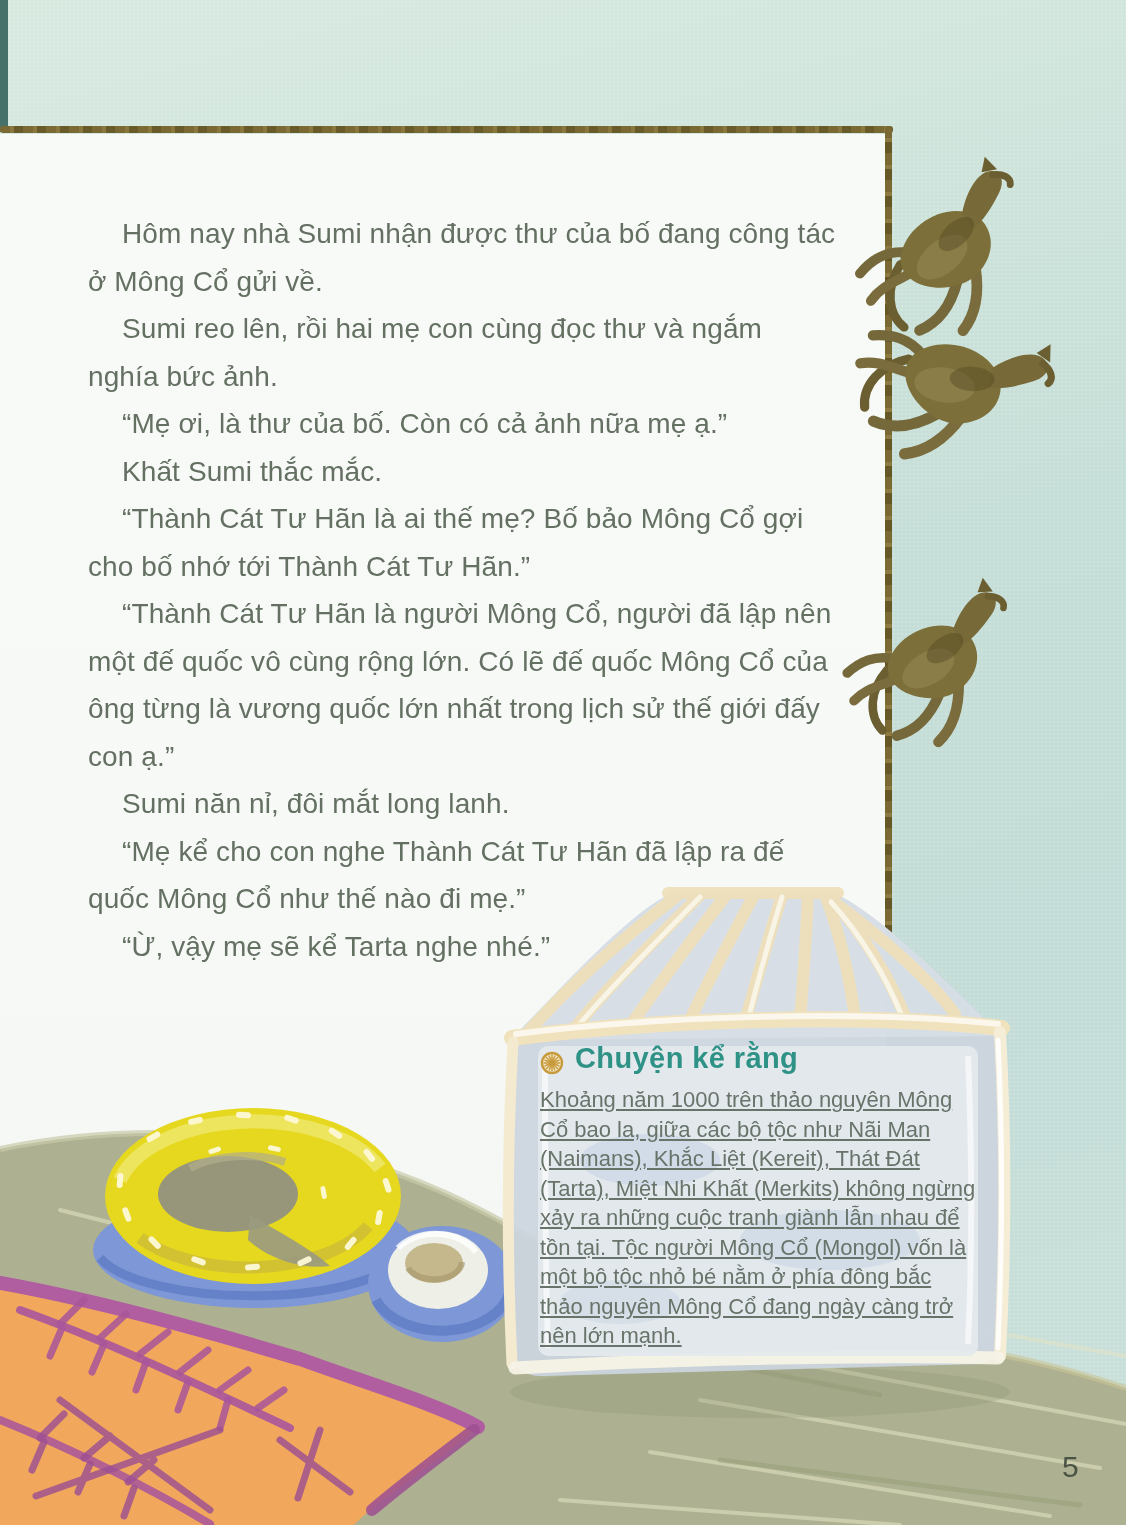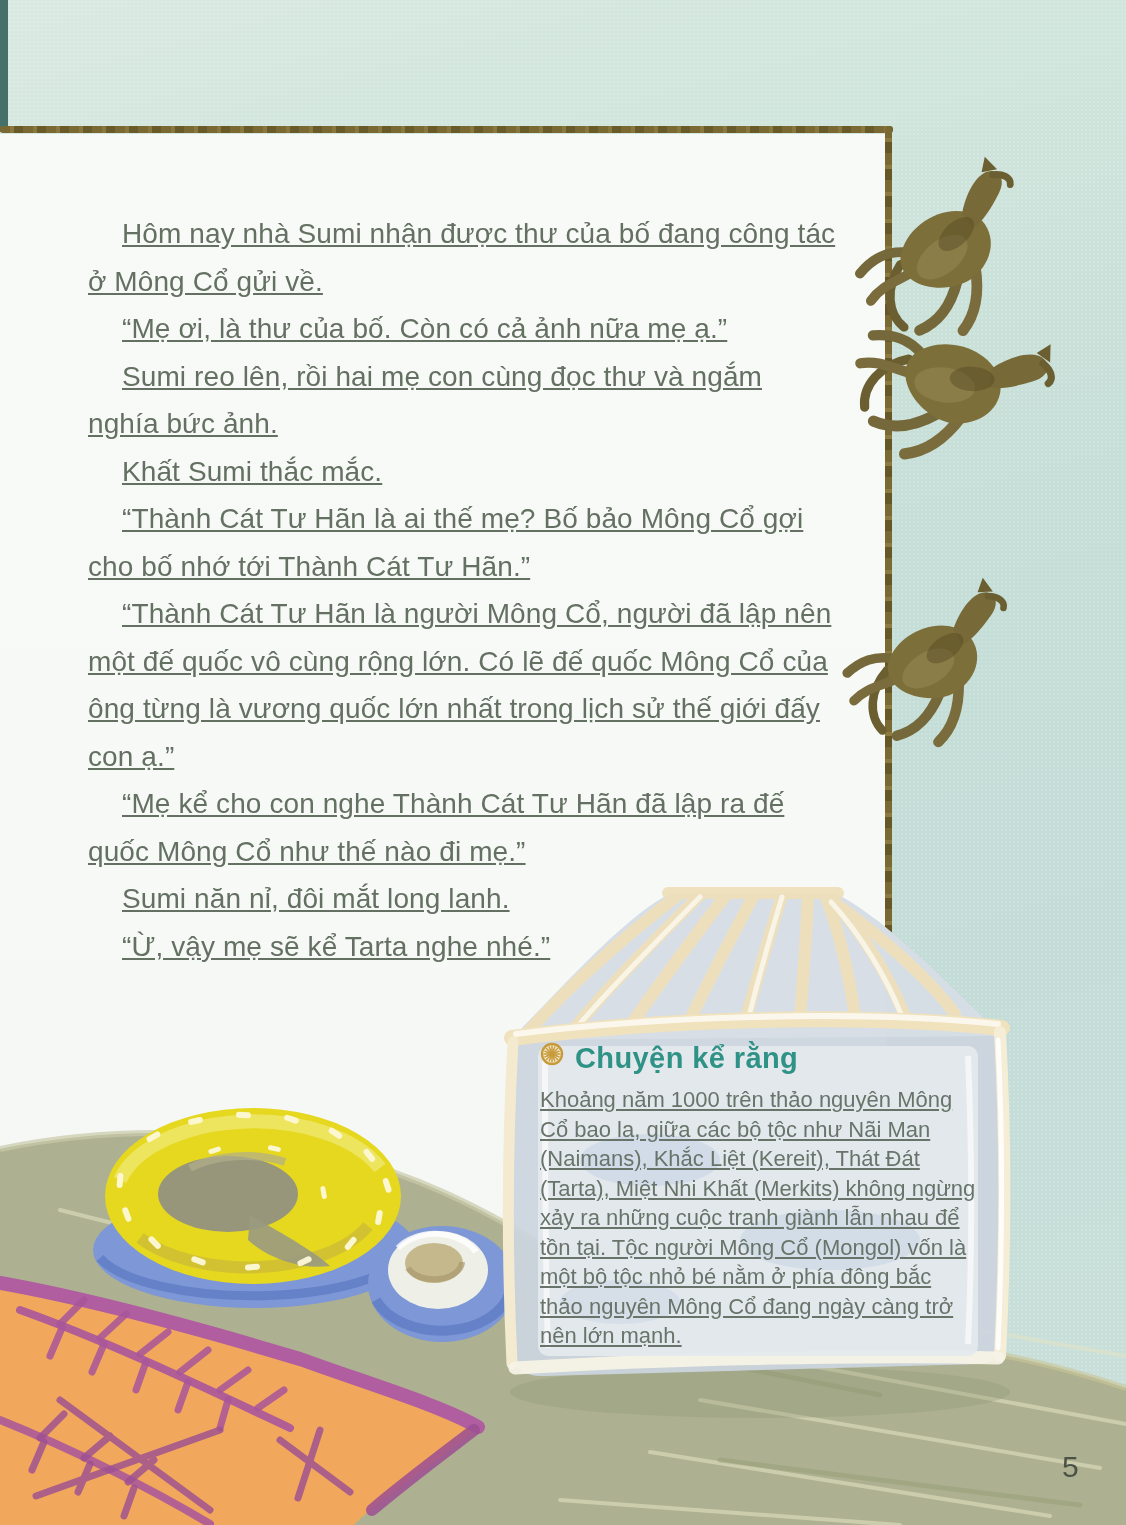--- a/index.html
+++ b/index.html
@@ -37,27 +37,26 @@
   .frame-right {
     left:885px; top:126px; width:7px; height:812px; border-radius:3px;
     background:repeating-linear-gradient(180deg,#7b6933 0 12px,#8d7a40 12px 16px,#665826 16px 27px);
   }
 
   
   .story {
     left:88px; top:210px; width:750px;
     font-size:28px; line-height:47.5px; color:#647062;
     letter-spacing:.1px;
-    text-decoration:underline;
   }
   .story p { text-indent:34px; }
 
   
   .callout { left:540px; top:1042px; width:444px; }
-  .callout-head { display:flex; align-items:flex-start; gap:11px; }
+  .callout-head { display:flex; align-items:flex-end; gap:11px; }
   .callout-title { font-size:29px; font-weight:bold; color:#2f9286; letter-spacing:.4px; }
   .callout-body { margin-top:10px; font-size:22px; line-height:29.5px; color:#68746a; width:436px;text-decoration:underline; }
 
   .pagenum { left:1062px; top:1450px; font-size:30px; color:#4b5345; }
 
   svg { position:absolute; display:block; }
 </style>
 </head>
 <body>
 
@@ -220,27 +219,27 @@
     <ellipse cx="650" cy="1160" rx="70" ry="26" fill="#bccde2" opacity="0.45"></ellipse>
     <ellipse cx="830" cy="1240" rx="90" ry="30" fill="#bccde2" opacity="0.4"></ellipse>
     <ellipse cx="620" cy="1302" rx="60" ry="22" fill="#c3d2e4" opacity="0.4"></ellipse>
     <path d="M545,1060 C545,1150 545,1260 548,1348" fill="none" stroke="#ffffff" stroke-width="6" opacity="0.6"></path>
     <path d="M968,1056 C972,1150 972,1260 968,1344" fill="none" stroke="#ffffff" stroke-width="6" opacity="0.6"></path>
   </g>
 </svg>
 
 <div class="abs story">
     <p>Hôm nay nhà Sumi nhận được thư của bố đang công tác ở Mông Cổ gửi về.</p>
+    <p>Sumi reo lên, rồi hai mẹ con cùng đọc thư và ngắm nghía bức ảnh.</p>
     <p>“Mẹ ơi, là thư của bố. Còn có cả ảnh nữa mẹ ạ.”</p>
-    <p>Sumi reo lên, rồi hai mẹ con cùng đọc thư và ngắm nghía bức ảnh.</p>
     <p>Khất Sumi thắc mắc.</p>
     <p>“Thành Cát Tư Hãn là ai thế mẹ? Bố bảo Mông Cổ gợi cho bố nhớ tới Thành Cát Tư Hãn.”</p>
     <p>“Thành Cát Tư Hãn là người Mông Cổ, người đã lập nên một đế quốc vô cùng rộng lớn. Có lẽ đế quốc Mông Cổ của ông từng là vương quốc lớn nhất trong lịch sử thế giới đấy con ạ.”</p>
+    <p>Sumi năn nỉ, đôi mắt long lanh.</p>
     <p>“Mẹ kể cho con nghe Thành Cát Tư Hãn đã lập ra đế quốc Mông Cổ như thế nào đi mẹ.”</p>
-    <p>Sumi năn nỉ, đôi mắt long lanh.</p>
     <p>“Ừ, vậy mẹ sẽ kể Tarta nghe nhé.”</p>
   </div>
 
 <div class="abs callout">
   <div class="callout-head">
     <span style="display:inline-flex;">
       <svg width="24" height="24" viewBox="0 0 24 24" style="position:static;">
         <circle cx="12" cy="12" r="10" fill="#f6ecd2" stroke="#c79b3b" stroke-width="2.4"></circle>
         <g stroke="#c79b3b" stroke-width="1.5">
           <line x1="12" y1="3.5" x2="12" y2="20.5"></line>

